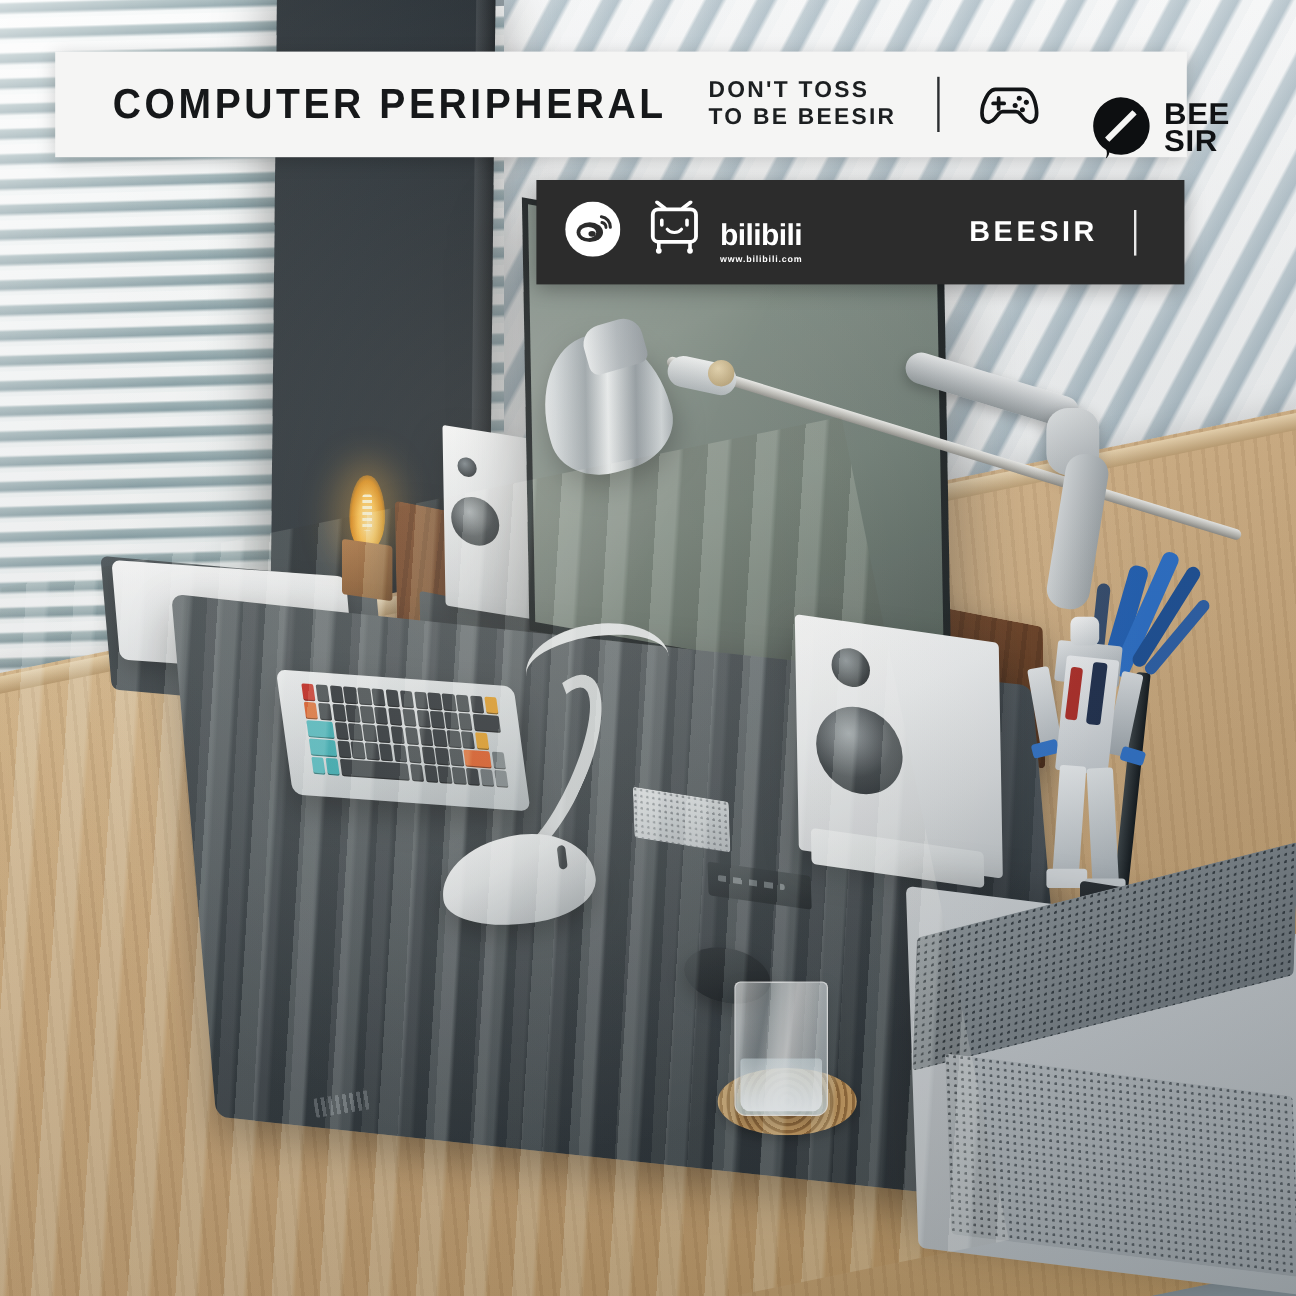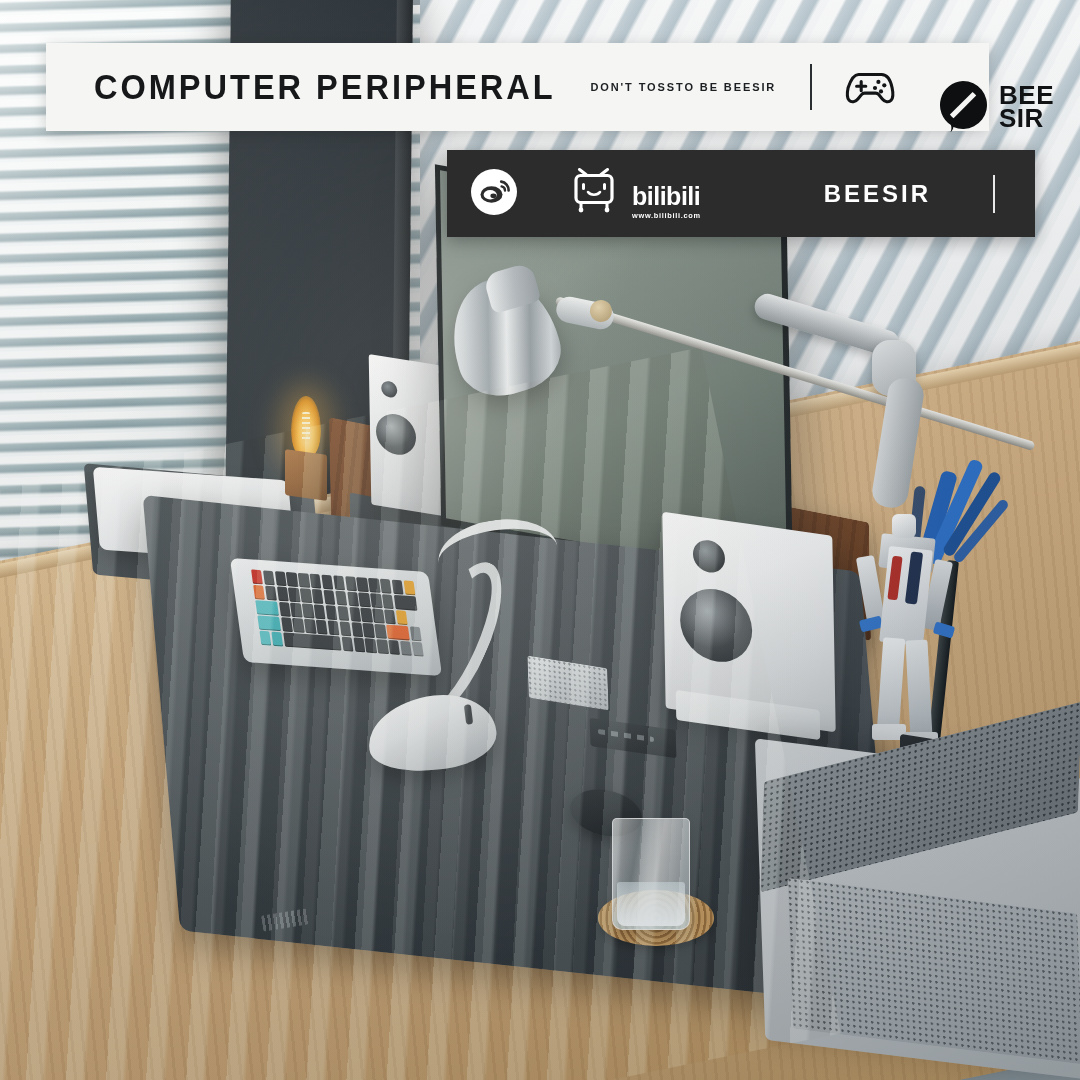--- a/index.html
+++ b/index.html
@@ -504,45 +504,44 @@
     box-shadow:0 3px 14px rgba(0,0,0,.18);
   }
   .title-main{
     font-size:35px; font-weight:700; letter-spacing:3.2px;
     color:#16181a; white-space:nowrap;
     font-family:"Liberation Sans", sans-serif;
     transform:scaleX(.93); transform-origin:left center;
   }
   .tagline{
     margin-left:auto;
-    display:flex; flex-direction:row; justify-content:center;
+    display:flex; flex-direction:column; justify-content:center;
     line-height:1.18; color:#1c1f21;
-    font-size:11px; font-weight:700; letter-spacing:1.9px;
+    font-size:19px; font-weight:700; letter-spacing:1.9px;
     white-space:nowrap;
   }
   .vline{
     width:2px; height:46px; background:#2b2e30;
     margin:0 30px 0 34px; flex:0 0 auto;
   }
   .pad-icon{ flex:0 0 auto; margin-right:38px; display:flex; align-items:center; }
   .beesir-logo{ flex:0 0 auto; display:flex; align-items:center; gap:9px;margin-top:40px; }
   .beesir-mark{ flex:0 0 auto; }
   .beesir-word{
     display:flex; flex-direction:column; line-height:.92;
     font-size:25px; font-weight:700; letter-spacing:.5px; color:#101214;
     transform:scaleX(1.04); transform-origin:left center;
   }
 
   .banner-dark{
-    position:absolute; left:447px; top:150px; width:588px; height:87px;
+    position:absolute; left:447px; top:150px; width:540px; height:87px;
     background:#2c2c2c;
     display:flex; align-items:center;
     padding:0 14px 0 24px;
     box-shadow:0 4px 16px rgba(0,0,0,.3);
-    gap:32px;
   }
   .weibo-mark{ flex:0 0 auto; margin-right:24px; }
   .bili-mark{ flex:0 0 auto; display:flex; align-items:flex-end; gap:5px; }
   .bili-word{ display:flex; flex-direction:column; }
   .bili-text{
     font-size:25px; font-weight:700; color:#fff; letter-spacing:-.5px; line-height:1;
   }
   .bili-url{
     font-size:7.4px; font-weight:700; color:#fff; letter-spacing:.7px;
     margin-top:2px; text-align:right;

